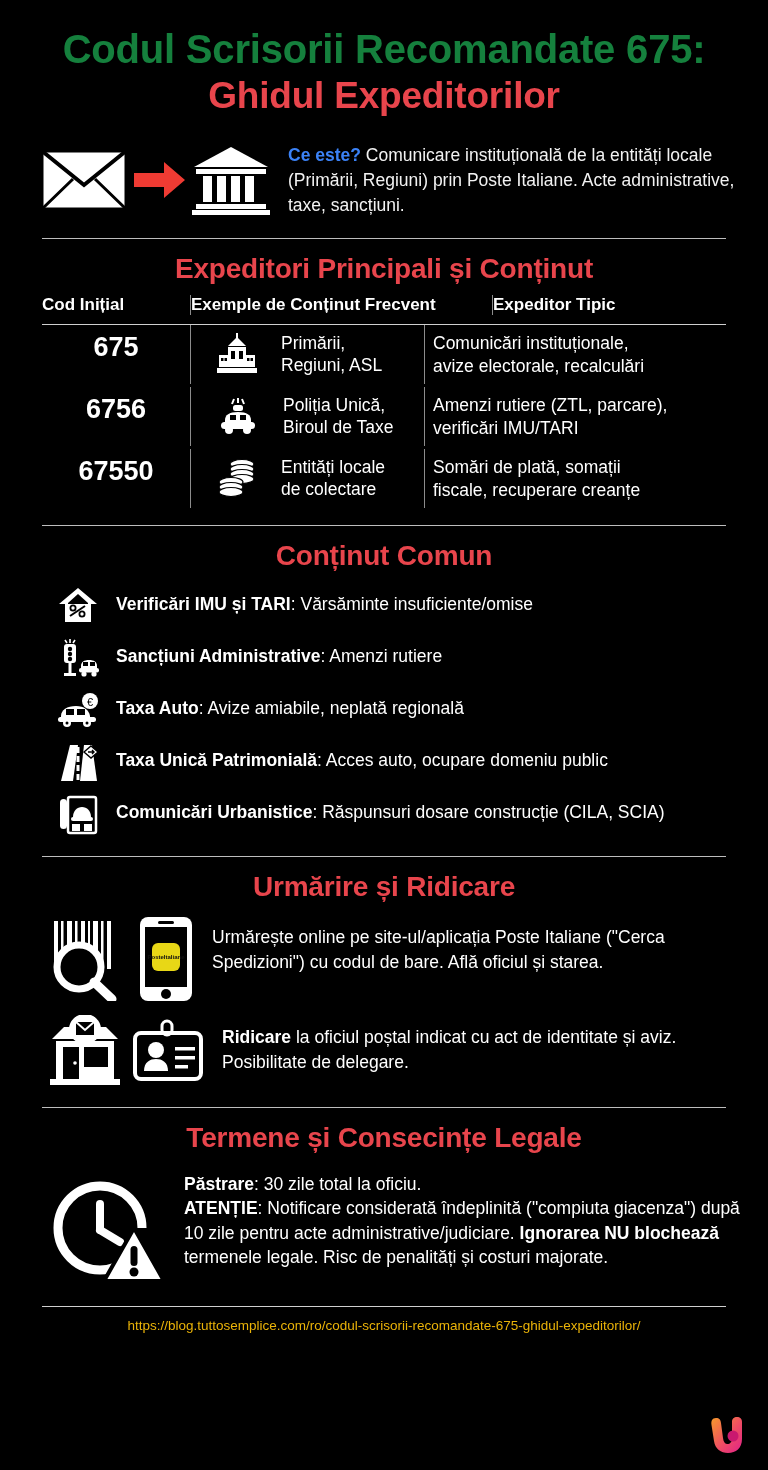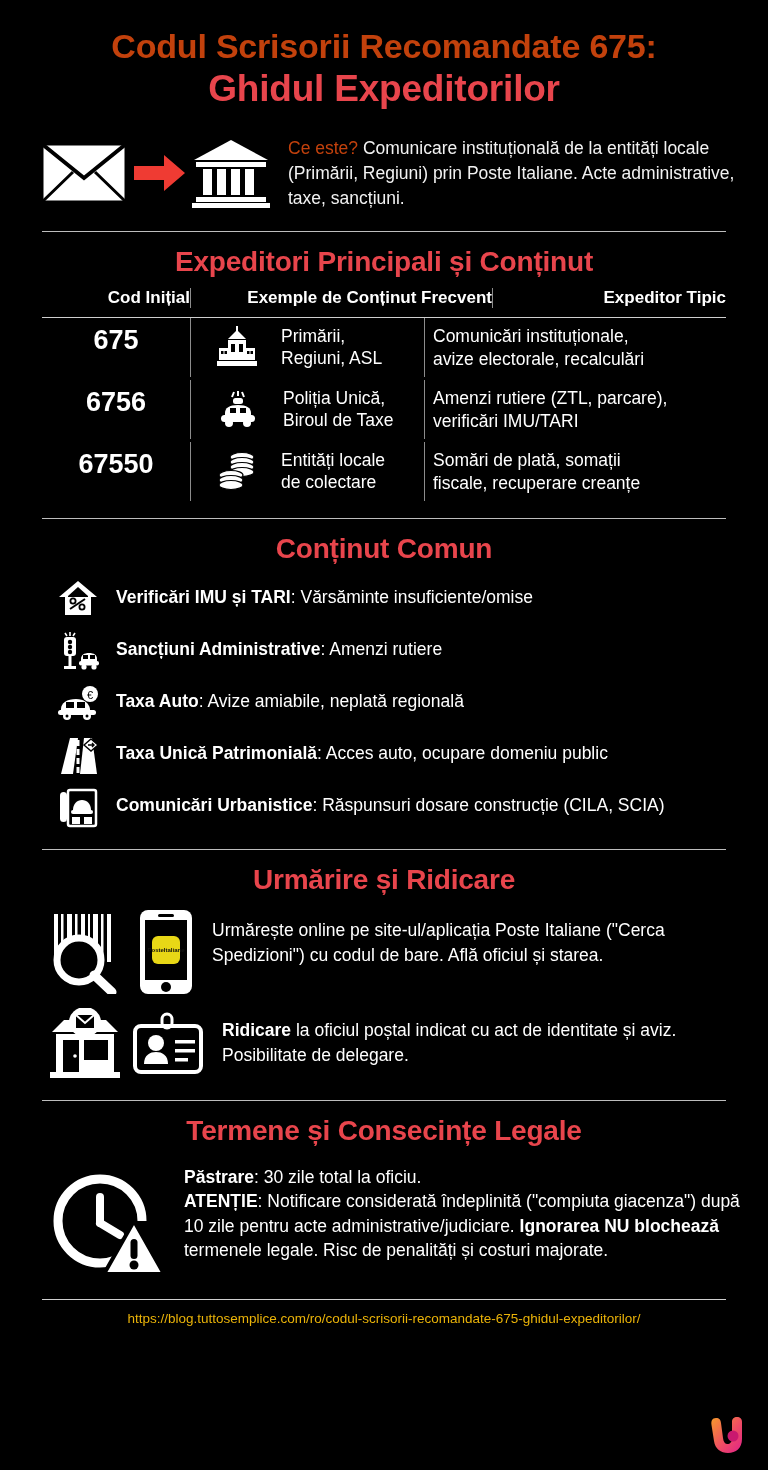--- a/index.html
+++ b/index.html
@@ -22,22 +22,22 @@
     padding: 0;
     position: relative;
   }
 
   
   .title-wrap {
     padding: 26px 30px 10px 30px;
     text-align: center;
   }
   .title-l1 {
-    color: #c2410c;
-    font-size: 34px;
+    color: #15803d;
+    font-size: 40px;
     font-weight: bold;
     line-height: 1.18;
     letter-spacing: -0.2px;
   }
   .title-l2 {
     color: #e8454c;
     font-size: 37px;
     font-weight: bold;
     line-height: 1.25;
     letter-spacing: -0.2px;
@@ -56,21 +56,21 @@
     gap: 6px;
     flex: 0 0 auto;
   }
   .intro-text {
     font-size: 17.5px;
     line-height: 1.42;
     color: #f2f2f2;
     flex: 1;
     padding-top: 2px;
   }
-  .intro-text b { color: #c2410c; font-weight: normal; }
+  .intro-text b { color: #3b82f6; font-weight: bold; }
 
   
   .divider {
     height: 1px;
     background: #bdbdbd;
     margin: 14px 42px 10px 42px;
   }
 
   
   .sec-head {
@@ -88,21 +88,21 @@
   }
   .tbl-head {
     display: flex;
     align-items: center;
     padding-bottom: 9px;
     border-bottom: 1.5px solid #cfcfcf;
   }
   .th {
     font-size: 17px;
     font-weight: bold;
-    text-align: right;
+    text-align: left;
     color: #ffffff;
   }
   .c1 { flex: 0 0 148px; }
   .c2 { flex: 0 0 234px; border-left: 1.5px solid #8c8c8c; }
   .c3 { flex: 1; border-left: 1.5px solid #8c8c8c; }
   .tbl-row {
     display: flex;
     align-items: flex-start;
     min-height: 62px;
   }

